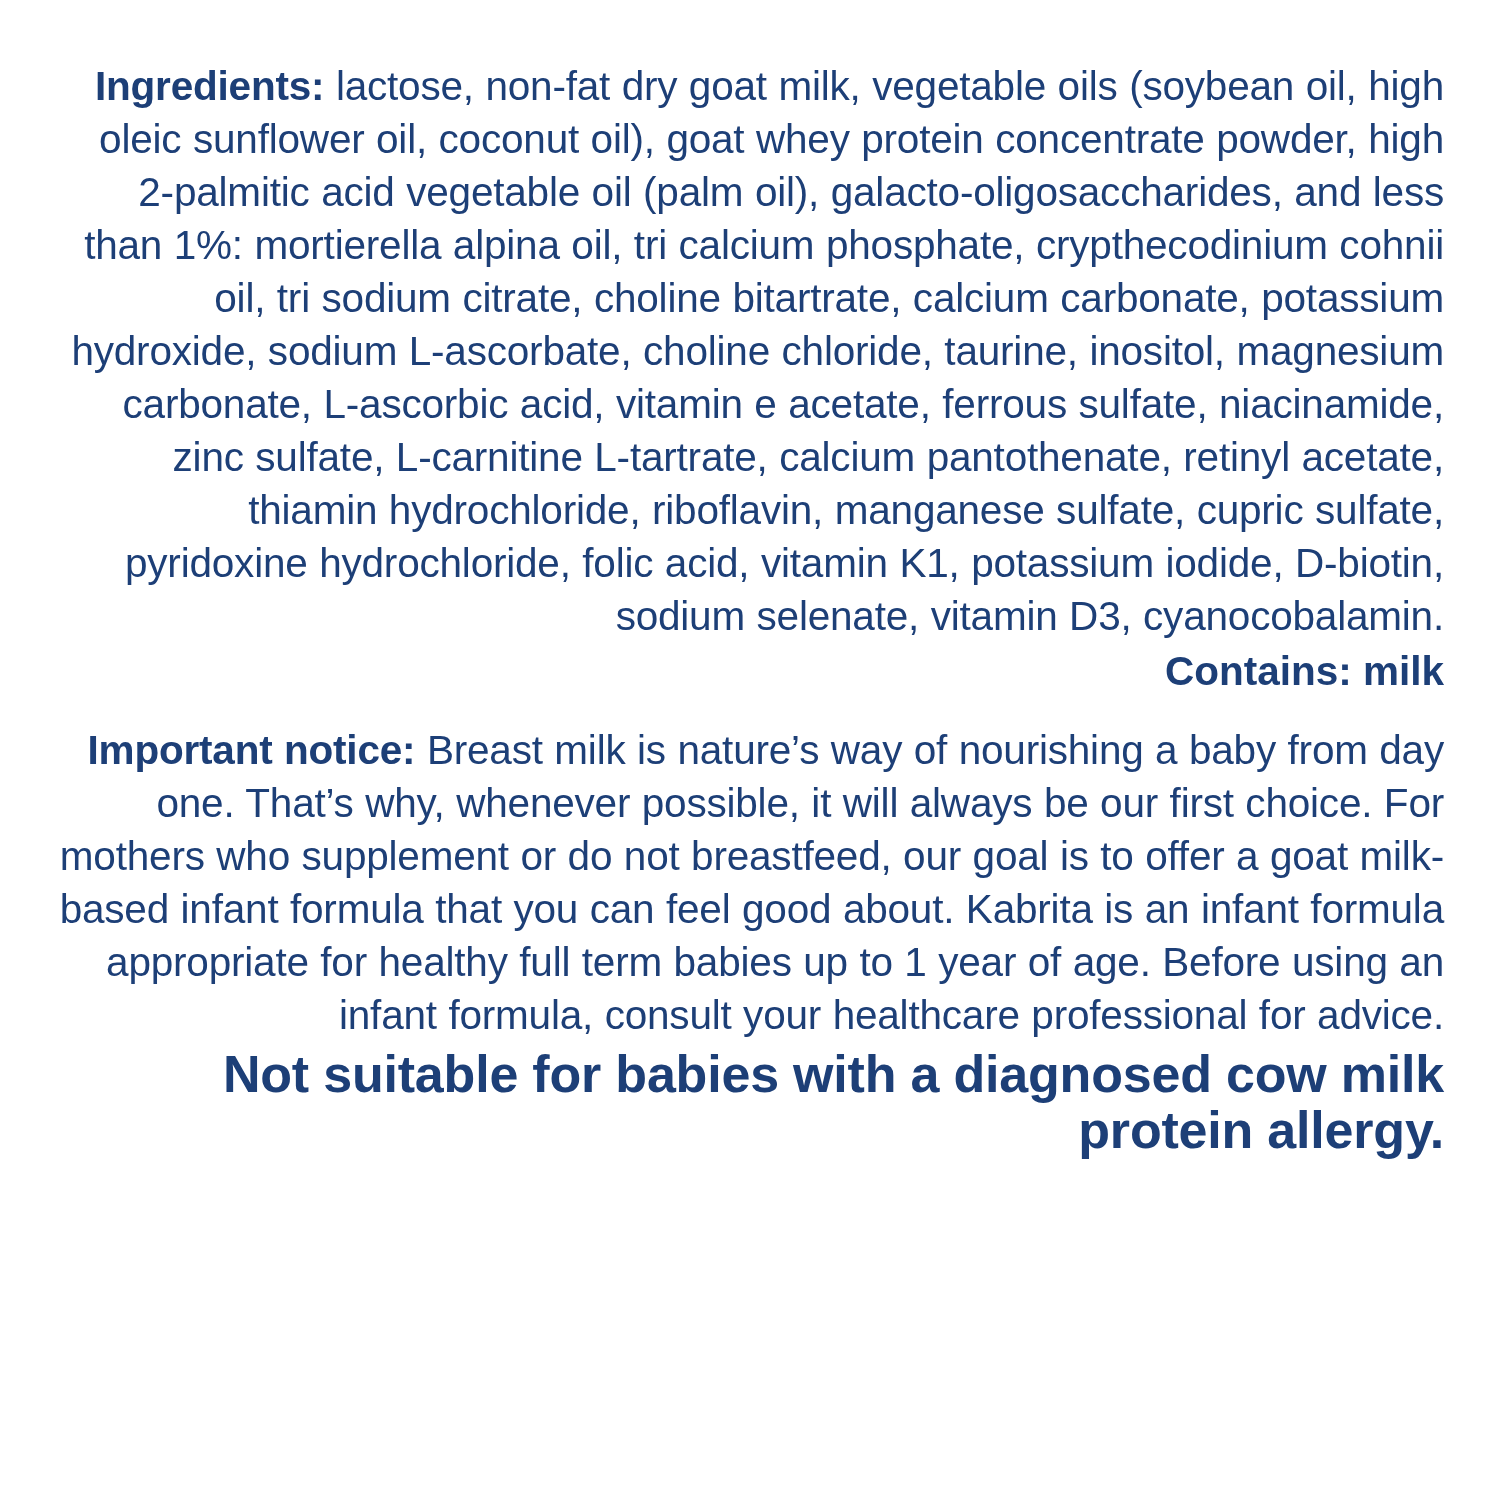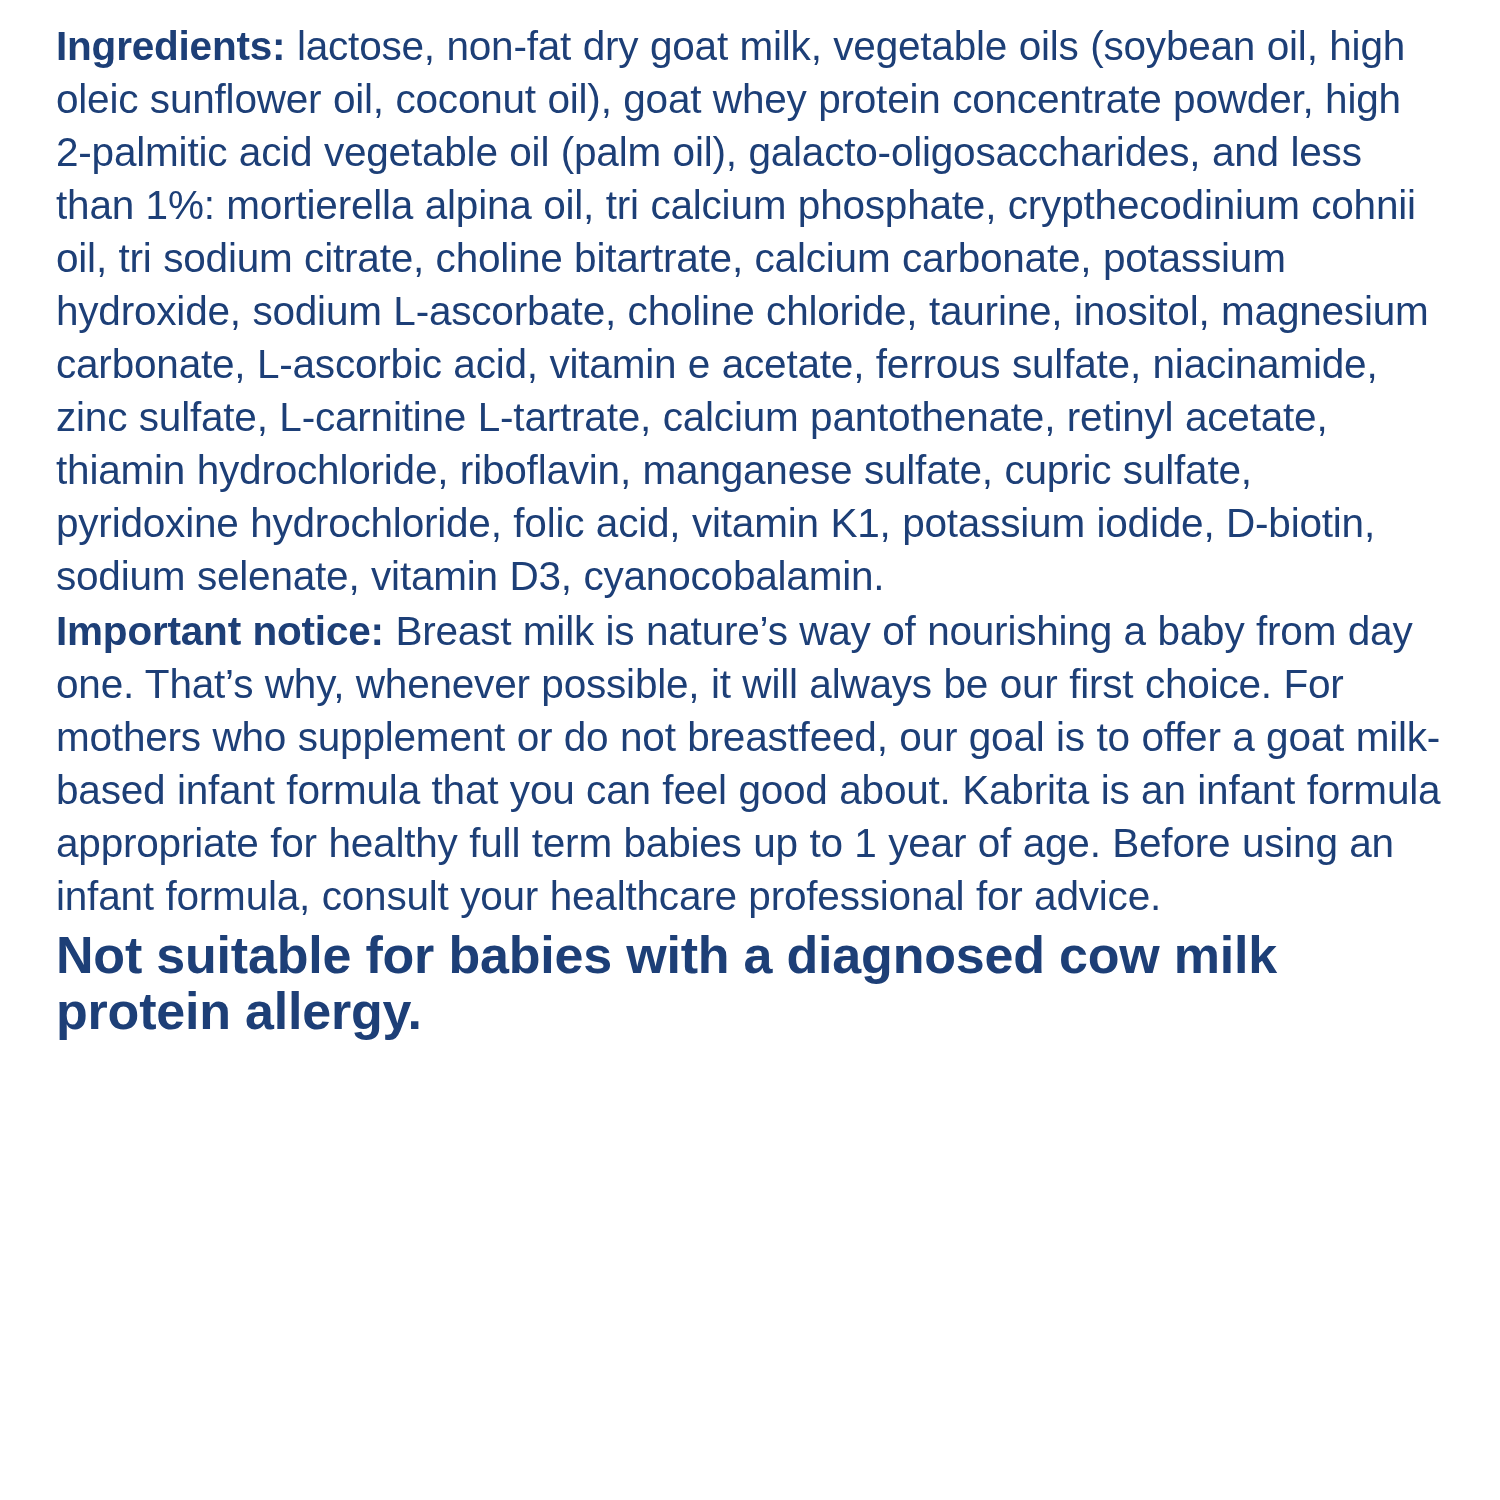--- a/index.html
+++ b/index.html
@@ -12,22 +12,23 @@
     background: #ffffff;
     font-family: "Liberation Sans", sans-serif;
     color: #1d3f77;
     -webkit-font-smoothing: antialiased;
   }
 
   .page {
     box-sizing: border-box;
     width: 1500px;
     height: 1500px;
-    padding: 20px 56px 40px 56px;
+    padding: 60px 56px 40px 56px;
     background: #ffffff;
+    text-align: right;
   }
 
   .block {
     color: #1d3f77;
   }
 
   
   .para {
     font-size: 40.5px;
     line-height: 53px;
@@ -63,18 +64,19 @@
     margin: 2px 0 0 0;
   }
 </style>
 </head>
 <body>
 
 <div class="page">
 
   <p class="block para" id="ingredients-block"><span class="lead">Ingredients:</span><span> lactose, non-fat dry goat milk, vegetable oils (soybean oil, high oleic sunflower oil, coconut oil), goat whey protein concentrate powder, high 2-palmitic acid vegetable oil (palm oil), galacto-oligosaccharides, and less than 1%: mortierella alpina oil, tri calcium phosphate, crypthecodinium cohnii oil, tri sodium citrate, choline bitartrate, calcium carbonate, potassium hydroxide, sodium L-ascorbate, choline chloride, taurine, inositol, magnesium carbonate, L-ascorbic acid, vitamin e acetate, ferrous sulfate, niacinamide, zinc sulfate, L-carnitine L-tartrate, calcium pantothenate, retinyl acetate, thiamin hydrochloride, riboflavin, manganese sulfate, cupric sulfate, pyridoxine hydrochloride, folic acid, vitamin K1, potassium iodide, D-biotin, sodium selenate, vitamin D3, cyanocobalamin.</span></p>
 
+  <p class="block" id="contains-block">Contains: milk</p>
 
   <p class="block para" id="notice-block"><span class="lead">Important notice:</span><span> Breast milk is nature’s way of nourishing a baby from day one. That’s why, whenever possible, it will always be our first choice. For mothers who supplement or do not breastfeed, our goal is to offer a goat milk-based infant formula that you can feel good about. Kabrita is an infant formula appropriate for healthy full term babies up to 1 year of age. Before using an infant formula, consult your healthcare professional for advice.</span></p>
 
   <p class="block" id="warning-block">Not suitable for babies with a diagnosed cow milk protein allergy.</p>
 
 </div>
 
 </body></html>

